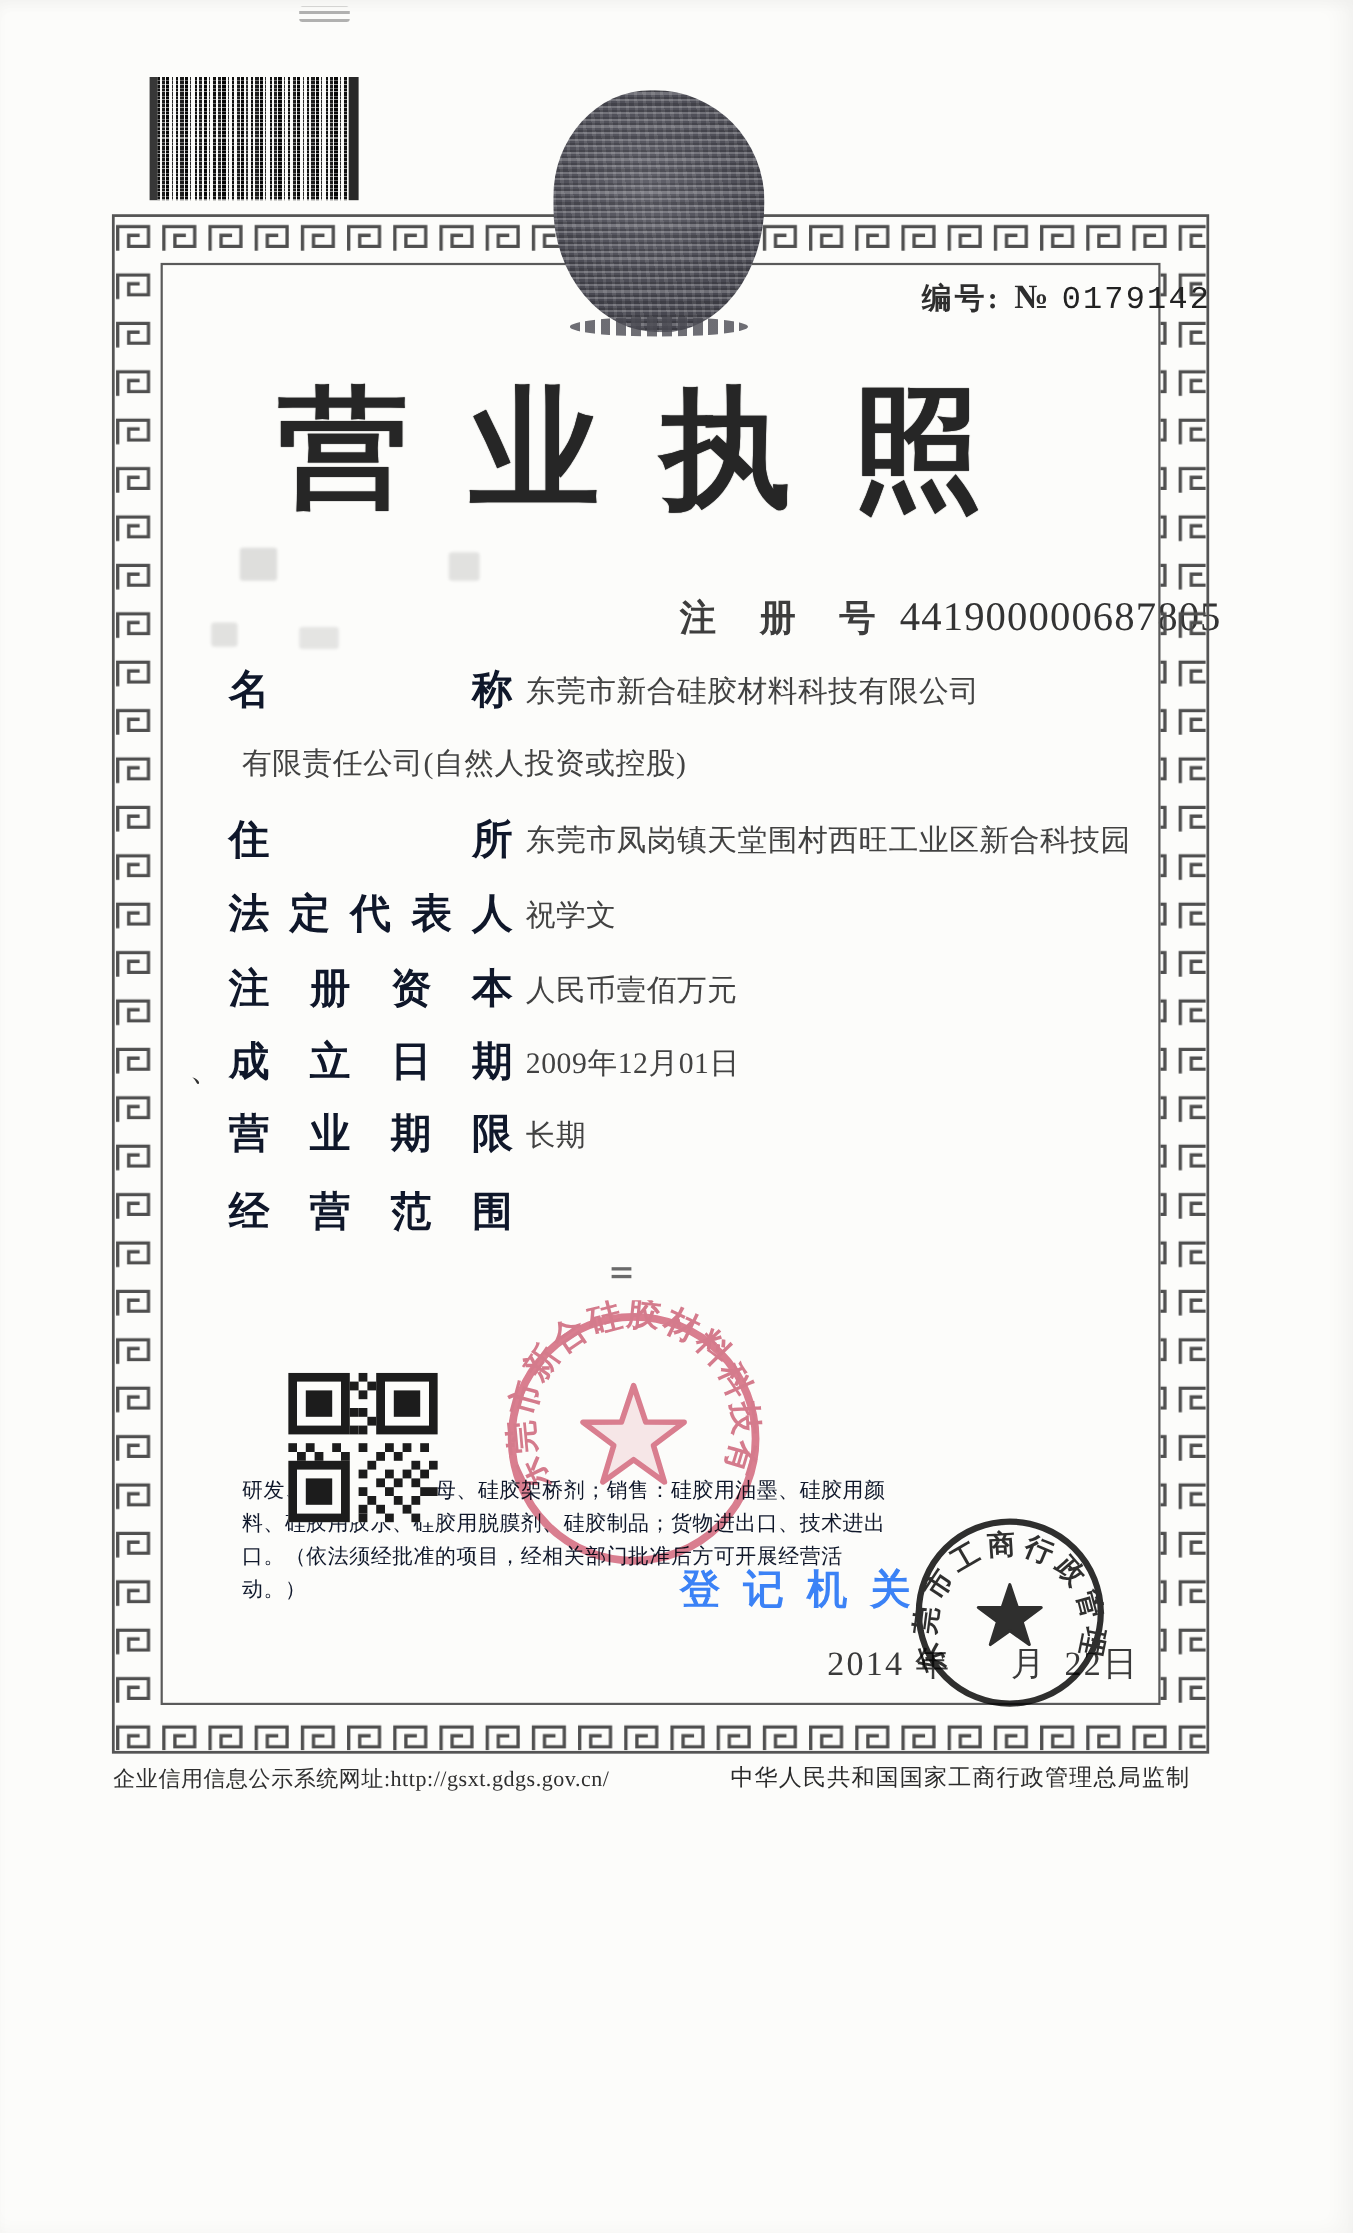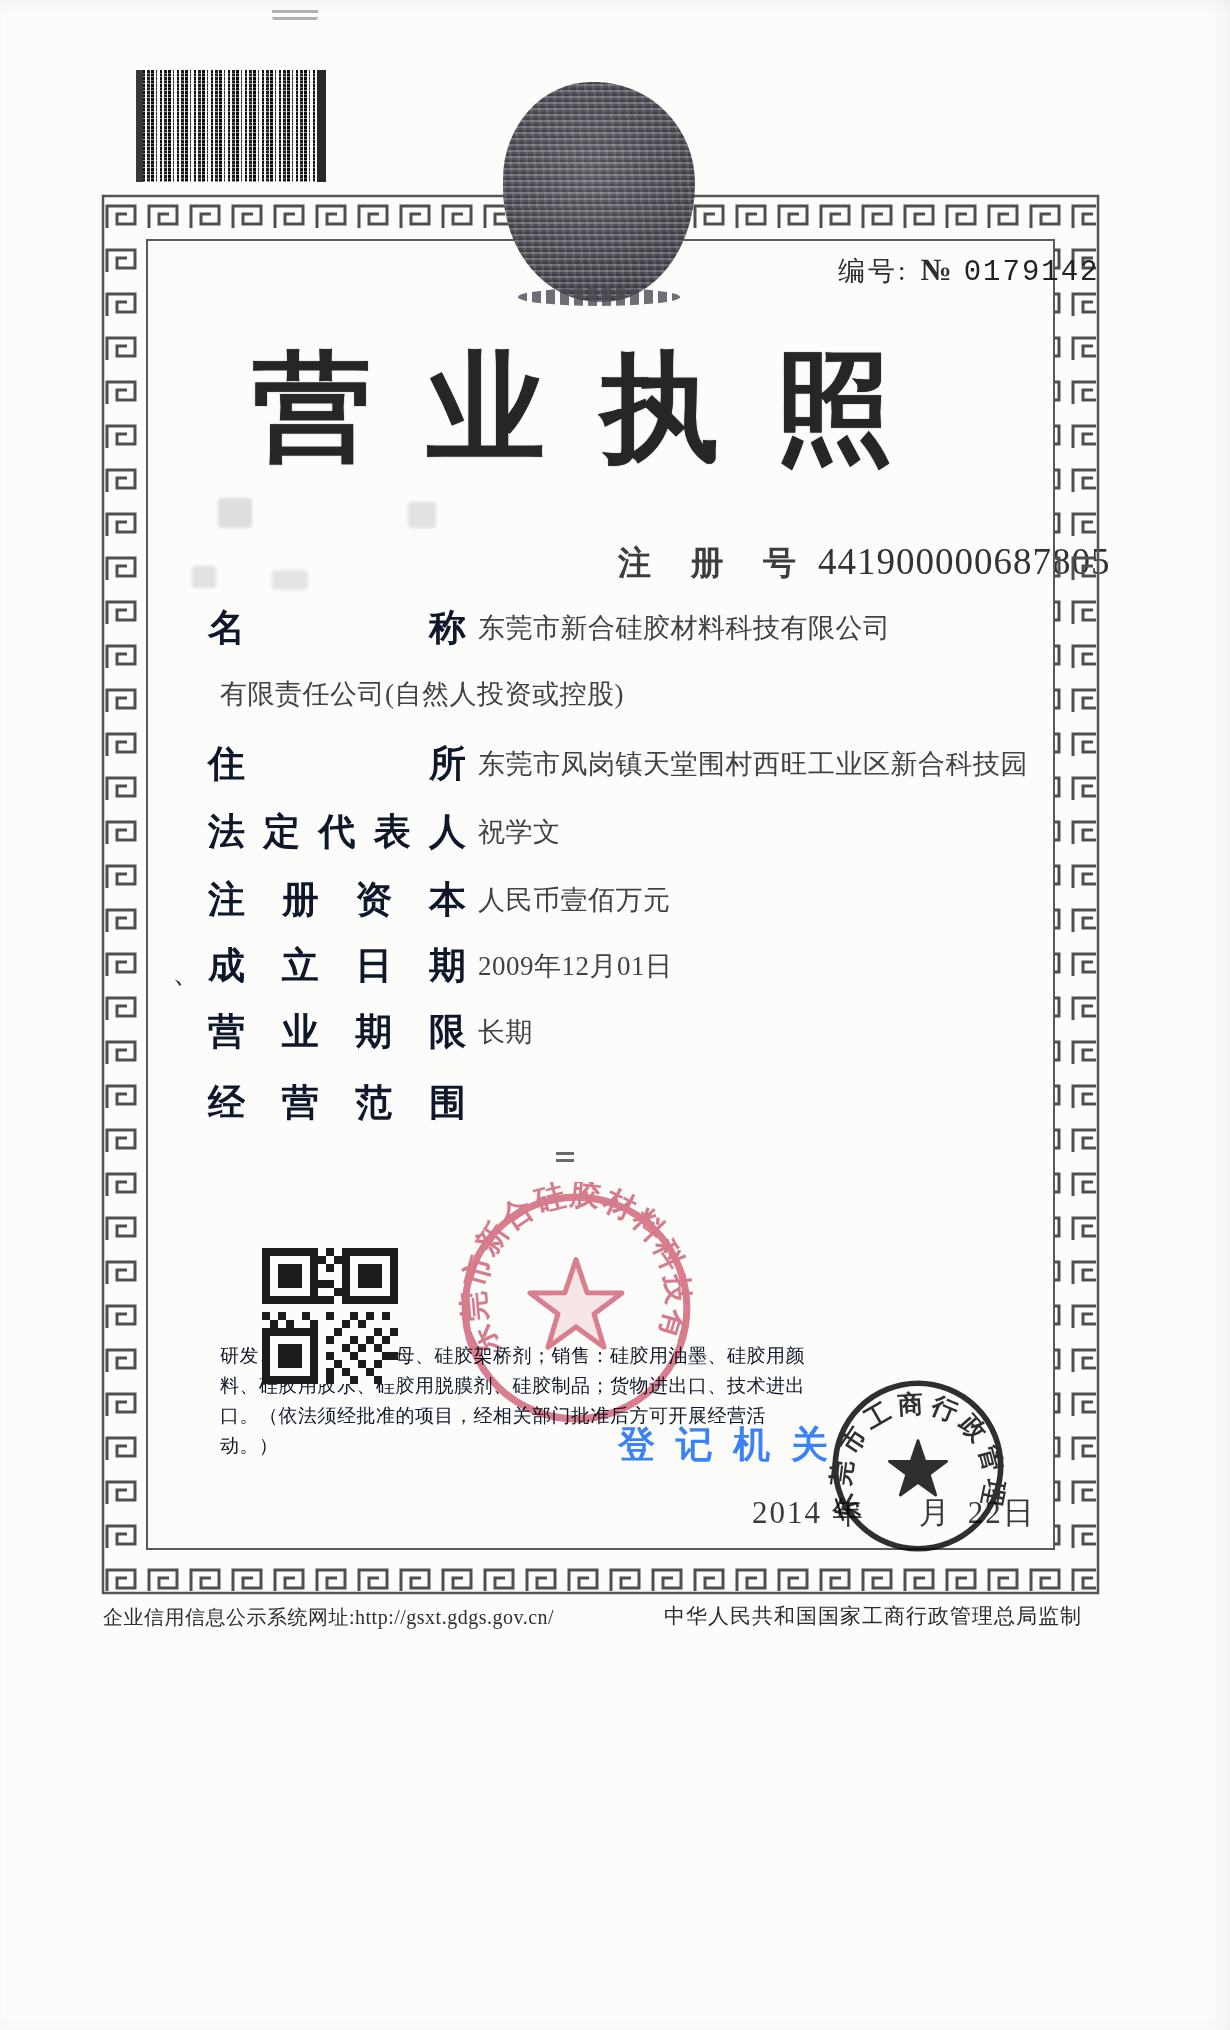--- a/index.html
+++ b/index.html
@@ -32,21 +32,21 @@
   .emblem:after{
     content:""; position:absolute; left:8%; bottom:-4px; width:84%; height:18px;
     border-radius:50%;
     background:repeating-linear-gradient(90deg,#4a4a52 0 9px, transparent 9px 14px);
     opacity:.8;
   }
   
   .frame { position:absolute; left:101px; top:194px; z-index:1; }
   
   .serial { position:absolute; left:838px; top:252px; display:flex; align-items:baseline; gap:12px; z-index:6; color:#2e2e2e; }
-  .serial .pre { font-size:27px; letter-spacing:3px; }
+  .serial .pre { font-size:27px; letter-spacing:3px;font-weight:bold; }
   .serial .nosym { font-size:31px; font-weight:bold; font-family:"Liberation Serif", serif; }
   .serial .num { font-size:29px; font-family:"Liberation Mono", monospace; letter-spacing:2px; color:#222; }
   
   .title {
     position:absolute; left:0; top:340px; width:1230px; text-align:center;
     font-size:118px; line-height:1.15; font-weight:900; color:#262626;
     letter-spacing:56px; padding-left:28px; transform:translateX(-28px);
     font-family:"DejaVu Sans", sans-serif;
     text-shadow:0 0 1px #262626;
   }

